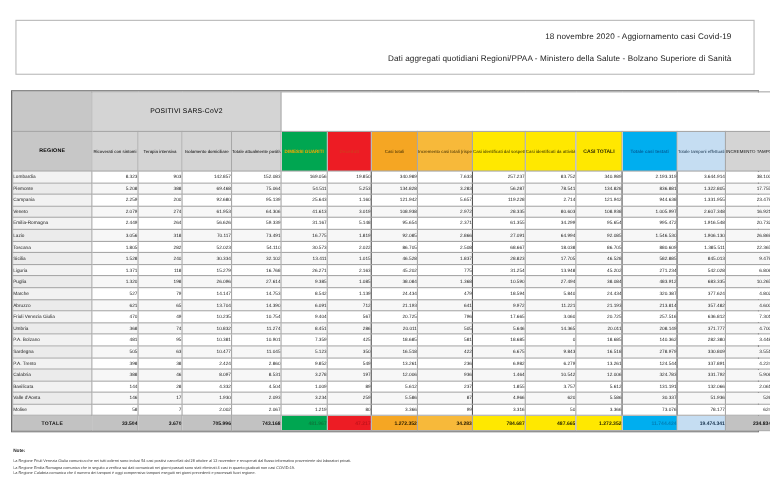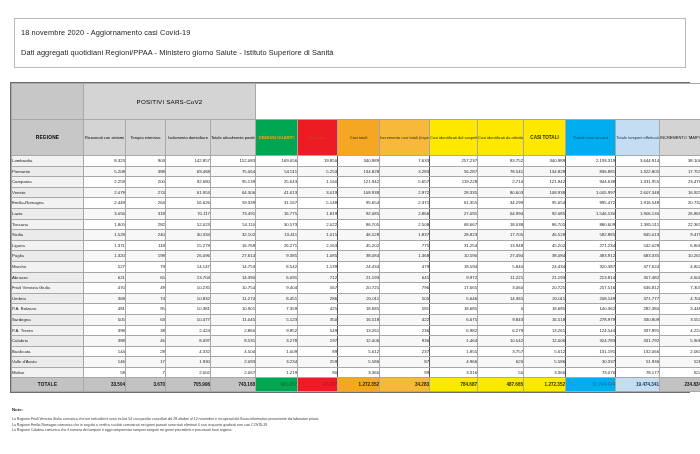--- a/index.html
+++ b/index.html
@@ -23,21 +23,21 @@
     box-sizing: border-box;
     padding: 0;
   }
 
   
   .title-box {
     margin: 18px 14px 0 14px;
     border: 1px solid #b9b9b9;
     background: #ffffff;
     padding: 7px 20px 8px 6px;
-    text-align: left;
+    text-align: right;
   }
   .title-line1 {
     font-size: 7.4px;
     line-height: 13px;
     color: #1a1a1a;
     letter-spacing: .1px;
   }
   .title-line2 {
     font-size: 7.4px;
     line-height: 13px;
@@ -169,21 +169,21 @@
     overflow: hidden;
   }
 </style>
 </head>
 <body>
 
 <div class="page">
 
   <div class="title-box">
     <div class="title-line1">18 novembre 2020 - Aggiornamento casi Covid-19</div>
-    <div class="title-line2">Dati aggregati quotidiani Regioni/PPAA - Ministero giorno Salute - Istituto Superiore di Sanità</div>
+    <div class="title-line2">Dati aggregati quotidiani Regioni/PPAA - Ministero della Salute - Bolzano Superiore di Sanità</div>
   </div>
 
   <div class="table-wrap">
     <table class="covid">
       <colgroup>
         <col style="width:72px">
         <col style="width:42px">
           <col style="width:40px">
           <col style="width:45px">
           <col style="width:45px">

